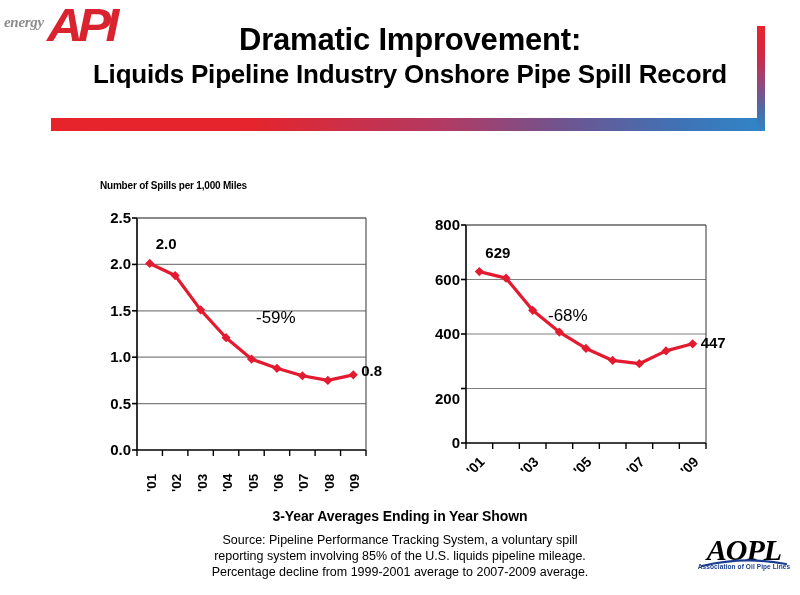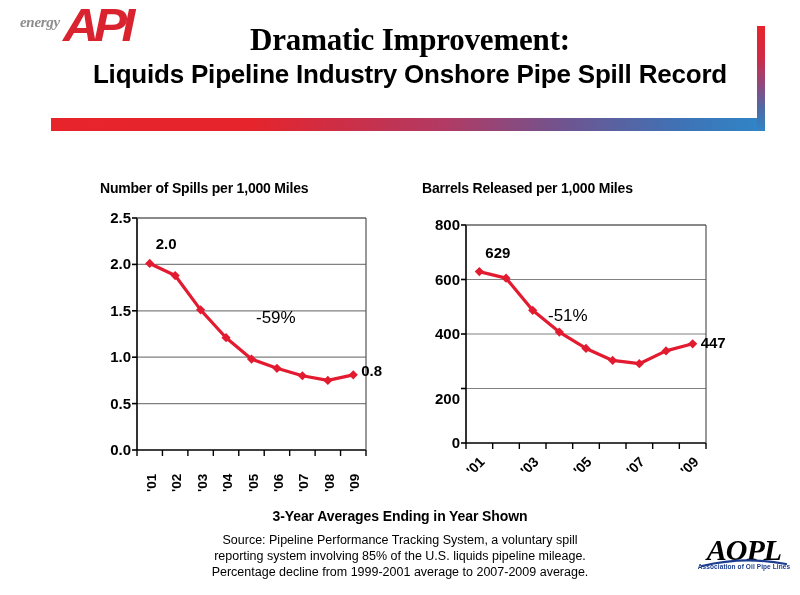--- a/index.html
+++ b/index.html
@@ -12,21 +12,21 @@
     height: 595px;
     position: relative;
     overflow: hidden;
     font-family: "Liberation Sans", sans-serif;
     color: #000000;
   }
 
   
   #api-logo {
     position: absolute;
-    left: 16px;
+    left: 0px;
     top: 2px;
     width: 180px;
     height: 52px;
   }
   #api-energy {
     position: absolute;
     left: 4px;
     top: 12px;
     font-family: "Liberation Serif", serif;
     font-style: italic;
@@ -56,21 +56,20 @@
     left: 60px;
     top: 22px;
     width: 700px;
     text-align: center;
   }
   #title-line1 {
     font-size: 31px;
     font-weight: bold;
     line-height: 36px;
     letter-spacing: -0.2px;
-    font-family: Liberation Serif, serif;
   }
   #title-line2 {
     font-size: 26px;
     font-weight: bold;
     line-height: 32px;
     letter-spacing: -0.2px;
   }
   #accent-bar-h {
     position: absolute;
     left: 51px;
@@ -89,21 +88,21 @@
     background: linear-gradient(to bottom,
       #e8242b 0%, #d02a47 30%, #8b4b82 58%, #4b6ca8 80%, #3184c6 100%);
   }
 
   
   .chart {
     position: absolute;
   }
   .chart-title {
     position: absolute;
-    font-size: 14px;
+    font-size: 10px;
     font-weight: bold;
     white-space: nowrap;
     letter-spacing: -0.2px;
   }
   .plot-svg {
     position: absolute;
     left: 0;
     top: 0;
   }
   .ylabel {
@@ -263,21 +262,20 @@
     <div class="xlabel-v" style="left: 174.944px; top: 312px;">'06</div>
     <div class="xlabel-v" style="left: 200.389px; top: 312px;">'07</div>
     <div class="xlabel-v" style="left: 225.833px; top: 312px;">'08</div>
     <div class="xlabel-v" style="left: 251.278px; top: 312px;">'09</div>
     <div class="pt-label" style="left: 59.7222px; top: 55.472px;">2.0</div>
     <div class="pt-label" style="left: 265.278px; top: 182px;">0.8</div>
     <div class="pct-label" style="left: 160px; top: 128px;">-59%</div>
   </div>
 
 <div class="chart" id="chart-barrels" style="left:418px; top:180px; width:320px; height:320px;">
-  <div class="chart-title" style="left:4px; top:0px;">Barrels Released per 1,000 Miles</div>
   <svg class="plot-svg" id="svg-barrels" width="320" height="320">
       <line x1="48" x2="288" y1="45" y2="45" stroke="#808080" stroke-width="1.2"></line>
       <line x1="48" x2="288" y1="99.5" y2="99.5" stroke="#808080" stroke-width="1.2"></line>
       <line x1="48" x2="288" y1="154" y2="154" stroke="#808080" stroke-width="1.2"></line>
       <line x1="48" x2="288" y1="208.5" y2="208.5" stroke="#808080" stroke-width="1.2"></line>
       <line x1="48" x2="48" y1="45" y2="263" stroke="#000" stroke-width="1.6"></line>
       <line x1="48" x2="288" y1="263" y2="263" stroke="#000" stroke-width="1.6"></line>
       <line x1="288" x2="288" y1="45" y2="263" stroke="#555" stroke-width="1.2"></line>
       <line x1="48" x2="288" y1="45" y2="45" stroke="#555" stroke-width="1.2"></line>
       <line x1="43" x2="48" y1="45" y2="45" stroke="#000" stroke-width="1.6"></line>
@@ -311,21 +309,21 @@
     <div class="ylabel" style="left: -14px; top: 145px; width: 56px;">400</div>
     <div class="ylabel" style="left: -14px; top: 210px; width: 56px; text-align: right;">200</div>
     <div class="ylabel" style="left: -14px; top: 254px; width: 56px;">0</div>
     <div class="xlabel-d" style="left: 45.3333px; top: 287px;">'01</div>
     <div class="xlabel-d" style="left: 98.6667px; top: 287px;">'03</div>
     <div class="xlabel-d" style="left: 152px; top: 287px;">'05</div>
     <div class="xlabel-d" style="left: 205.333px; top: 287px;">'07</div>
     <div class="xlabel-d" style="left: 258.667px; top: 287px;">'09</div>
     <div class="pt-label" style="left: 67.3333px; top: 63.5975px;">629</div>
     <div class="pt-label" style="left: 282.667px; top: 153.81px;">447</div>
-    <div class="pct-label" style="left: 130px; top: 126px;">-51%</div>
+    <div class="pct-label" style="left: 130px; top: 126px;">-68%</div>
   </div>
 
 <div id="axis-caption">3-Year Averages Ending in Year Shown</div>
 <div id="source-note">
   <div>Source: Pipeline Performance Tracking System, a voluntary spill</div>
   <div>reporting system involving 85% of the U.S. liquids pipeline mileage.</div>
   <div>Percentage decline from 1999-2001 average to 2007-2009 average.</div>
 </div>
 
 <div id="aopl-logo">

